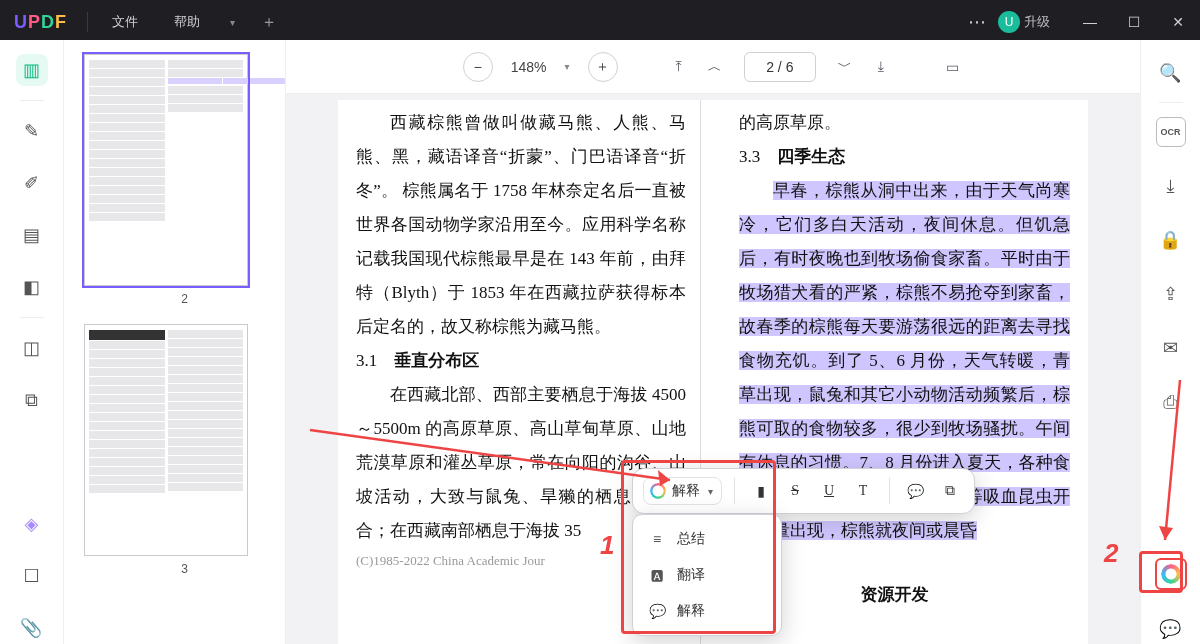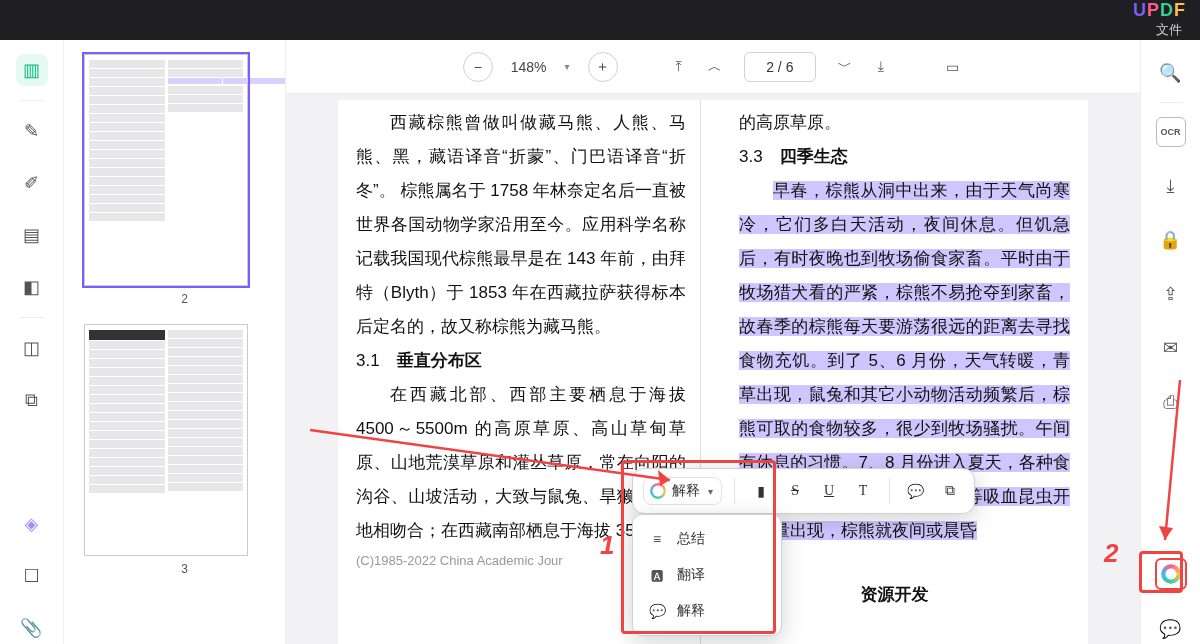--- a/index.html
+++ b/index.html
@@ -4,22 +4,22 @@
 <style>
   * { box-sizing: border-box; margin: 0; padding: 0; }
   body {
     width: 1200px; height: 644px;
     font-family: "Microsoft YaHei", "PingFang SC", sans-serif;
     background: #2b2b2b; overflow: hidden; position: relative;
     color: #333;
   }
   
   .titlebar {
-    height: 44px; background: #1f1f23; display: flex; align-items: flex-end;
-    color: #cfcfd2; font-size: 13px; flex-direction: column;
+    height: 44px; background: #1f1f23; display: flex; align-items: center;
+    color: #cfcfd2; font-size: 13px;
   }
   .logo { font-weight: 700; font-size: 18px; letter-spacing: 1px; padding: 0 14px; color:#eaeaea;}
   .logo .c1{color:#7b5cff}.logo .c2{color:#ff5c8a}.logo .c3{color:#34d399}.logo .c4{color:#ffbf47}
   .menu { padding: 0 18px; cursor: pointer; }
   .tab { display:flex; align-items:center; padding:0 10px; height:100%; gap:8px; }
   .tab-down { opacity:0.6; font-size:10px; padding:0 12px;}
   .tab-x { opacity:0.6; font-size:14px; padding:0 6px; cursor:pointer;}
   .tab-plus { padding:0 14px; font-size:16px; opacity:0.7; cursor:pointer;}
   .spacer { flex:1; }
   .dots { font-size:18px; letter-spacing:2px; padding:0 10px; cursor:pointer;}
@@ -73,21 +73,21 @@
   .tb-sep { width:18px; }
   .page-inp { width:72px;height:30px;border:1px solid #d0d0d6;border-radius:6px;
     text-align:center; font-size:14px; color:#333; }
   .chev { font-size:14px;color:#575761;cursor:pointer;padding:4px;}
   .zoom-pct { font-size:14px; }
   .zoom-dd { font-size:10px;color:#888;}
 
   .page-area { flex:1; background:#f2f2f4; overflow:hidden; position:relative;
     display:flex; justify-content:center; }
   .sheet { width:750px; background:#fff; margin-top:6px; display:flex;
-    font-family: Liberation Sans, sans-serif; font-size:17px; line-height:2;
+    font-family: Liberation Serif, serif; font-size:17px; line-height:2;
     color:#111; padding:0 4px;gap:24px;}
   .col { width:50%; padding:6px 14px; text-align:justify; }
   .col.left { border-right:1px solid #ddd;}
   .sec-num { font-size:18px; }
   .sec-title { font-weight:700; }
   .hl-sel { background:#cfc6ff; }
   .indent { text-indent:2em; }
   .footer-line { font-size:13px; color:#999; text-align:left; }
   .issue-line { font-size:17px; margin-top:30px;}
   .issue-b { font-weight:700;}

